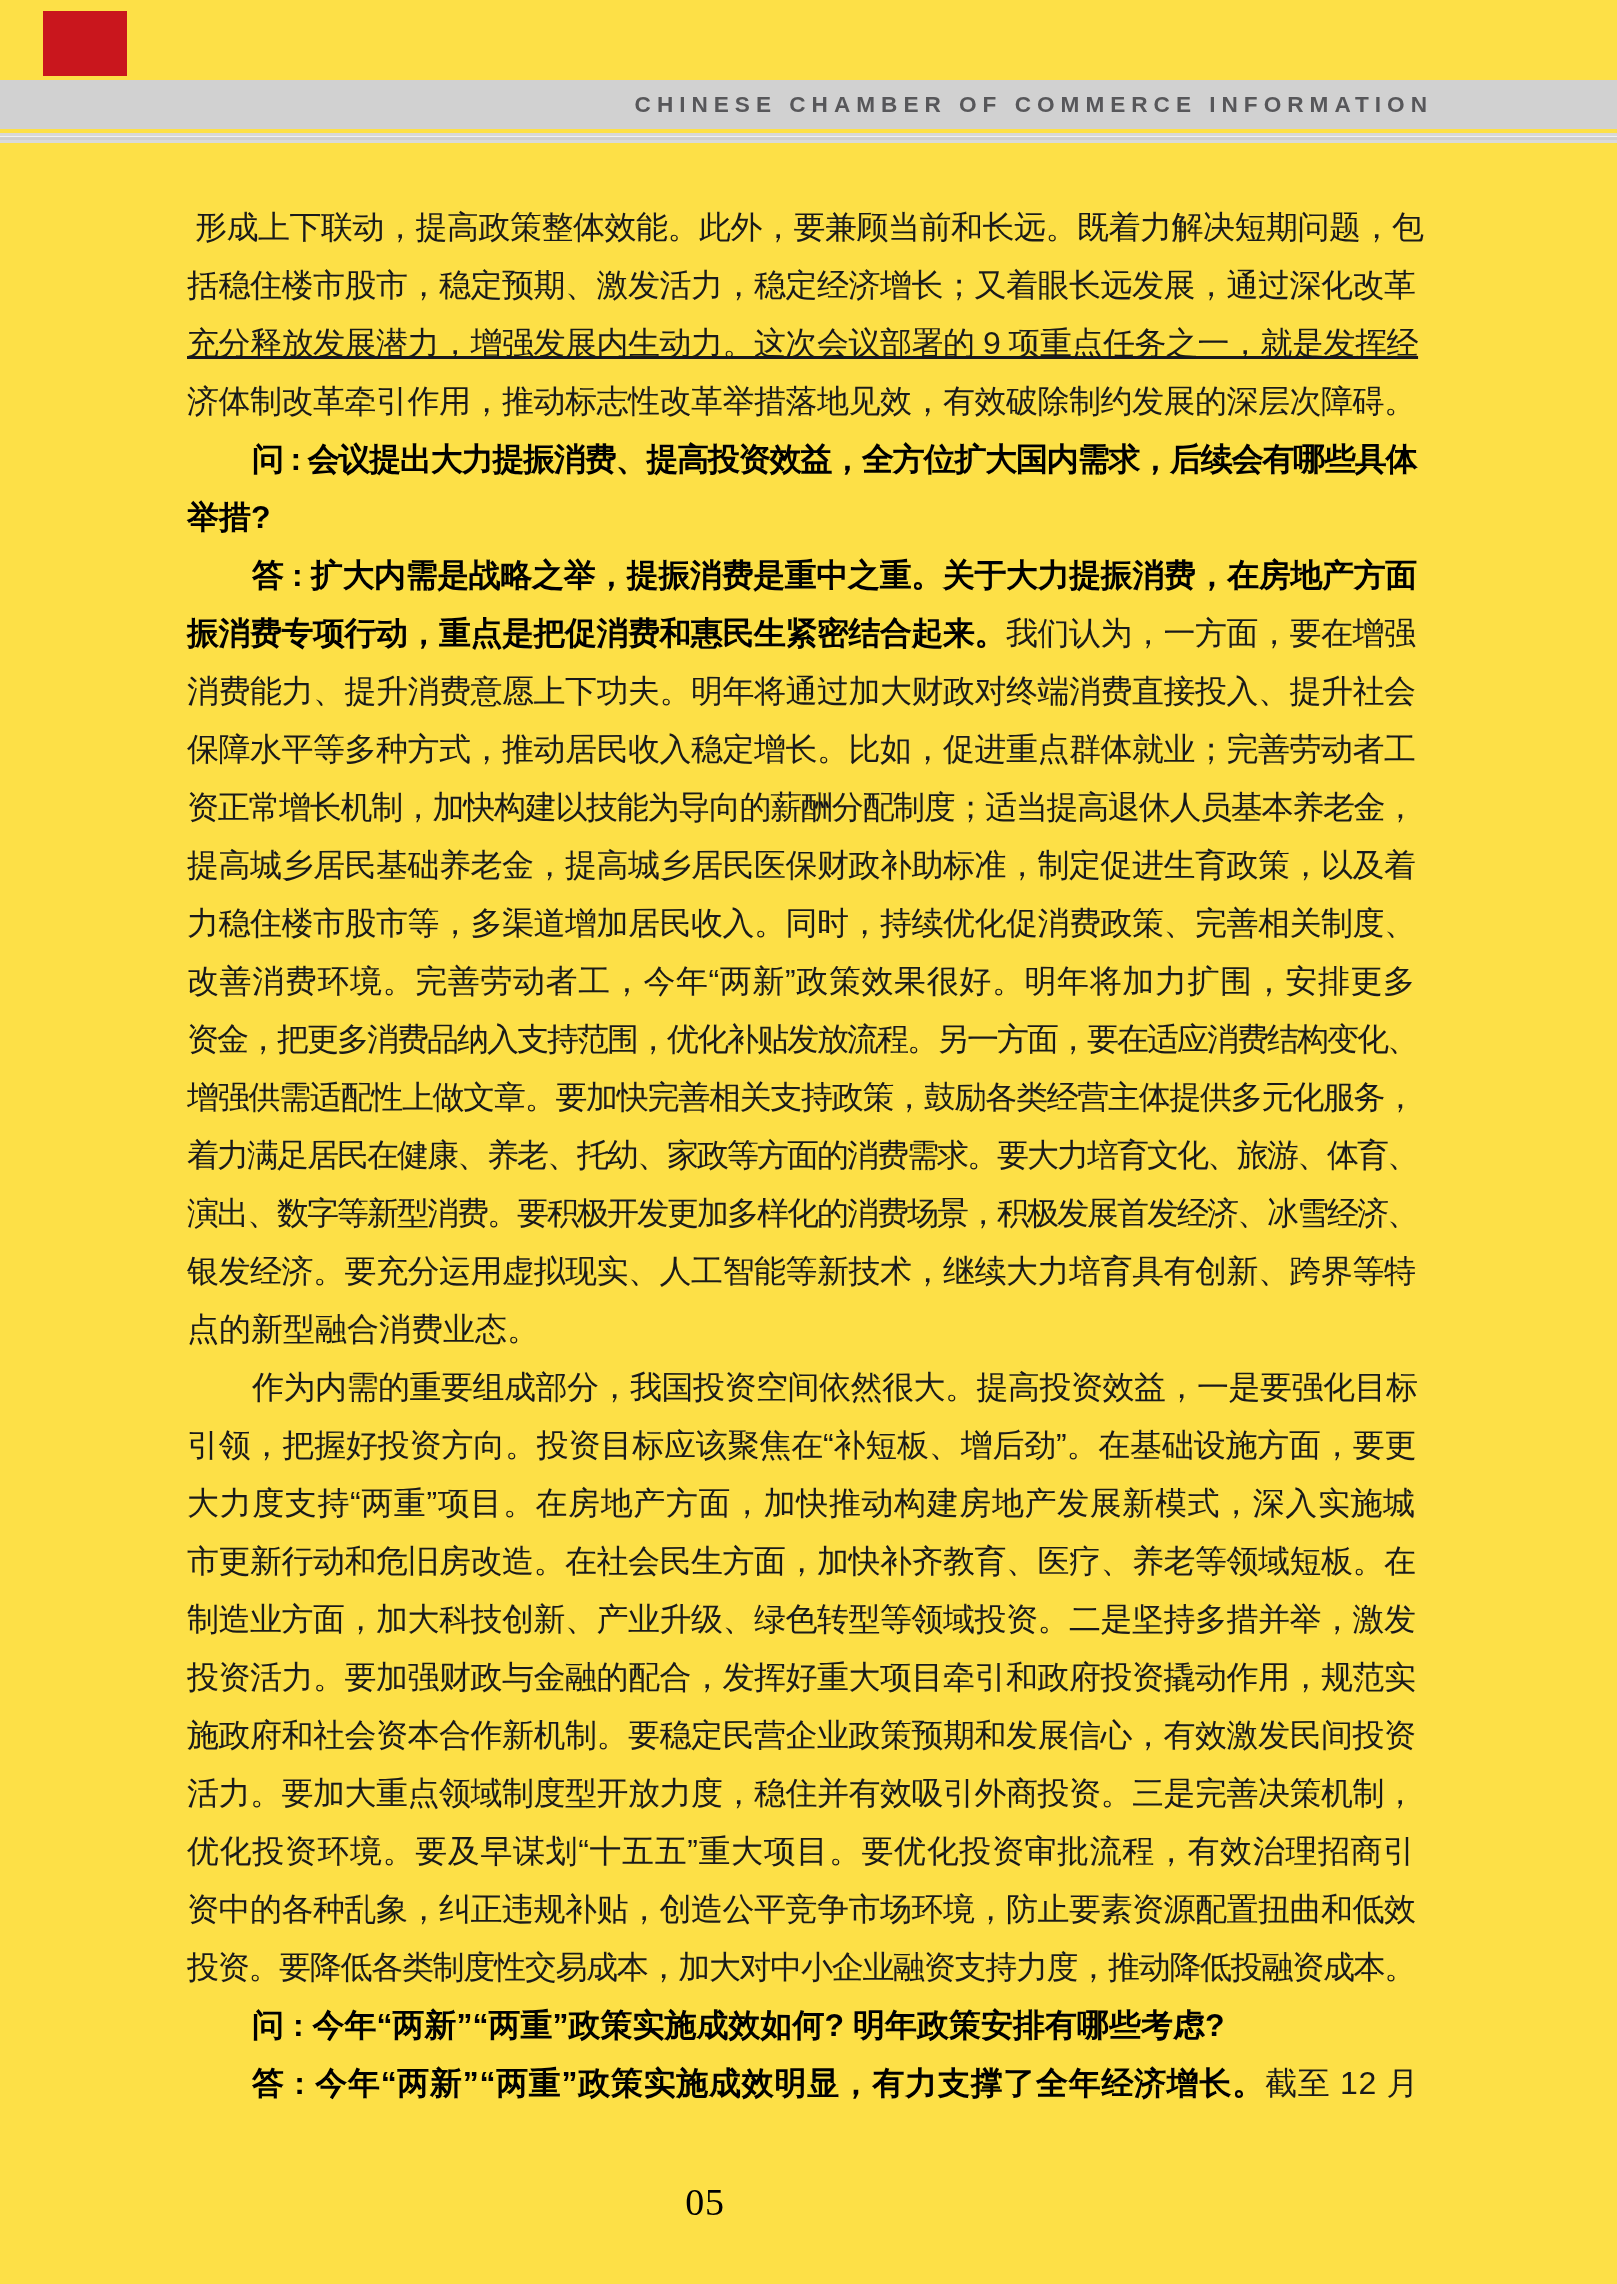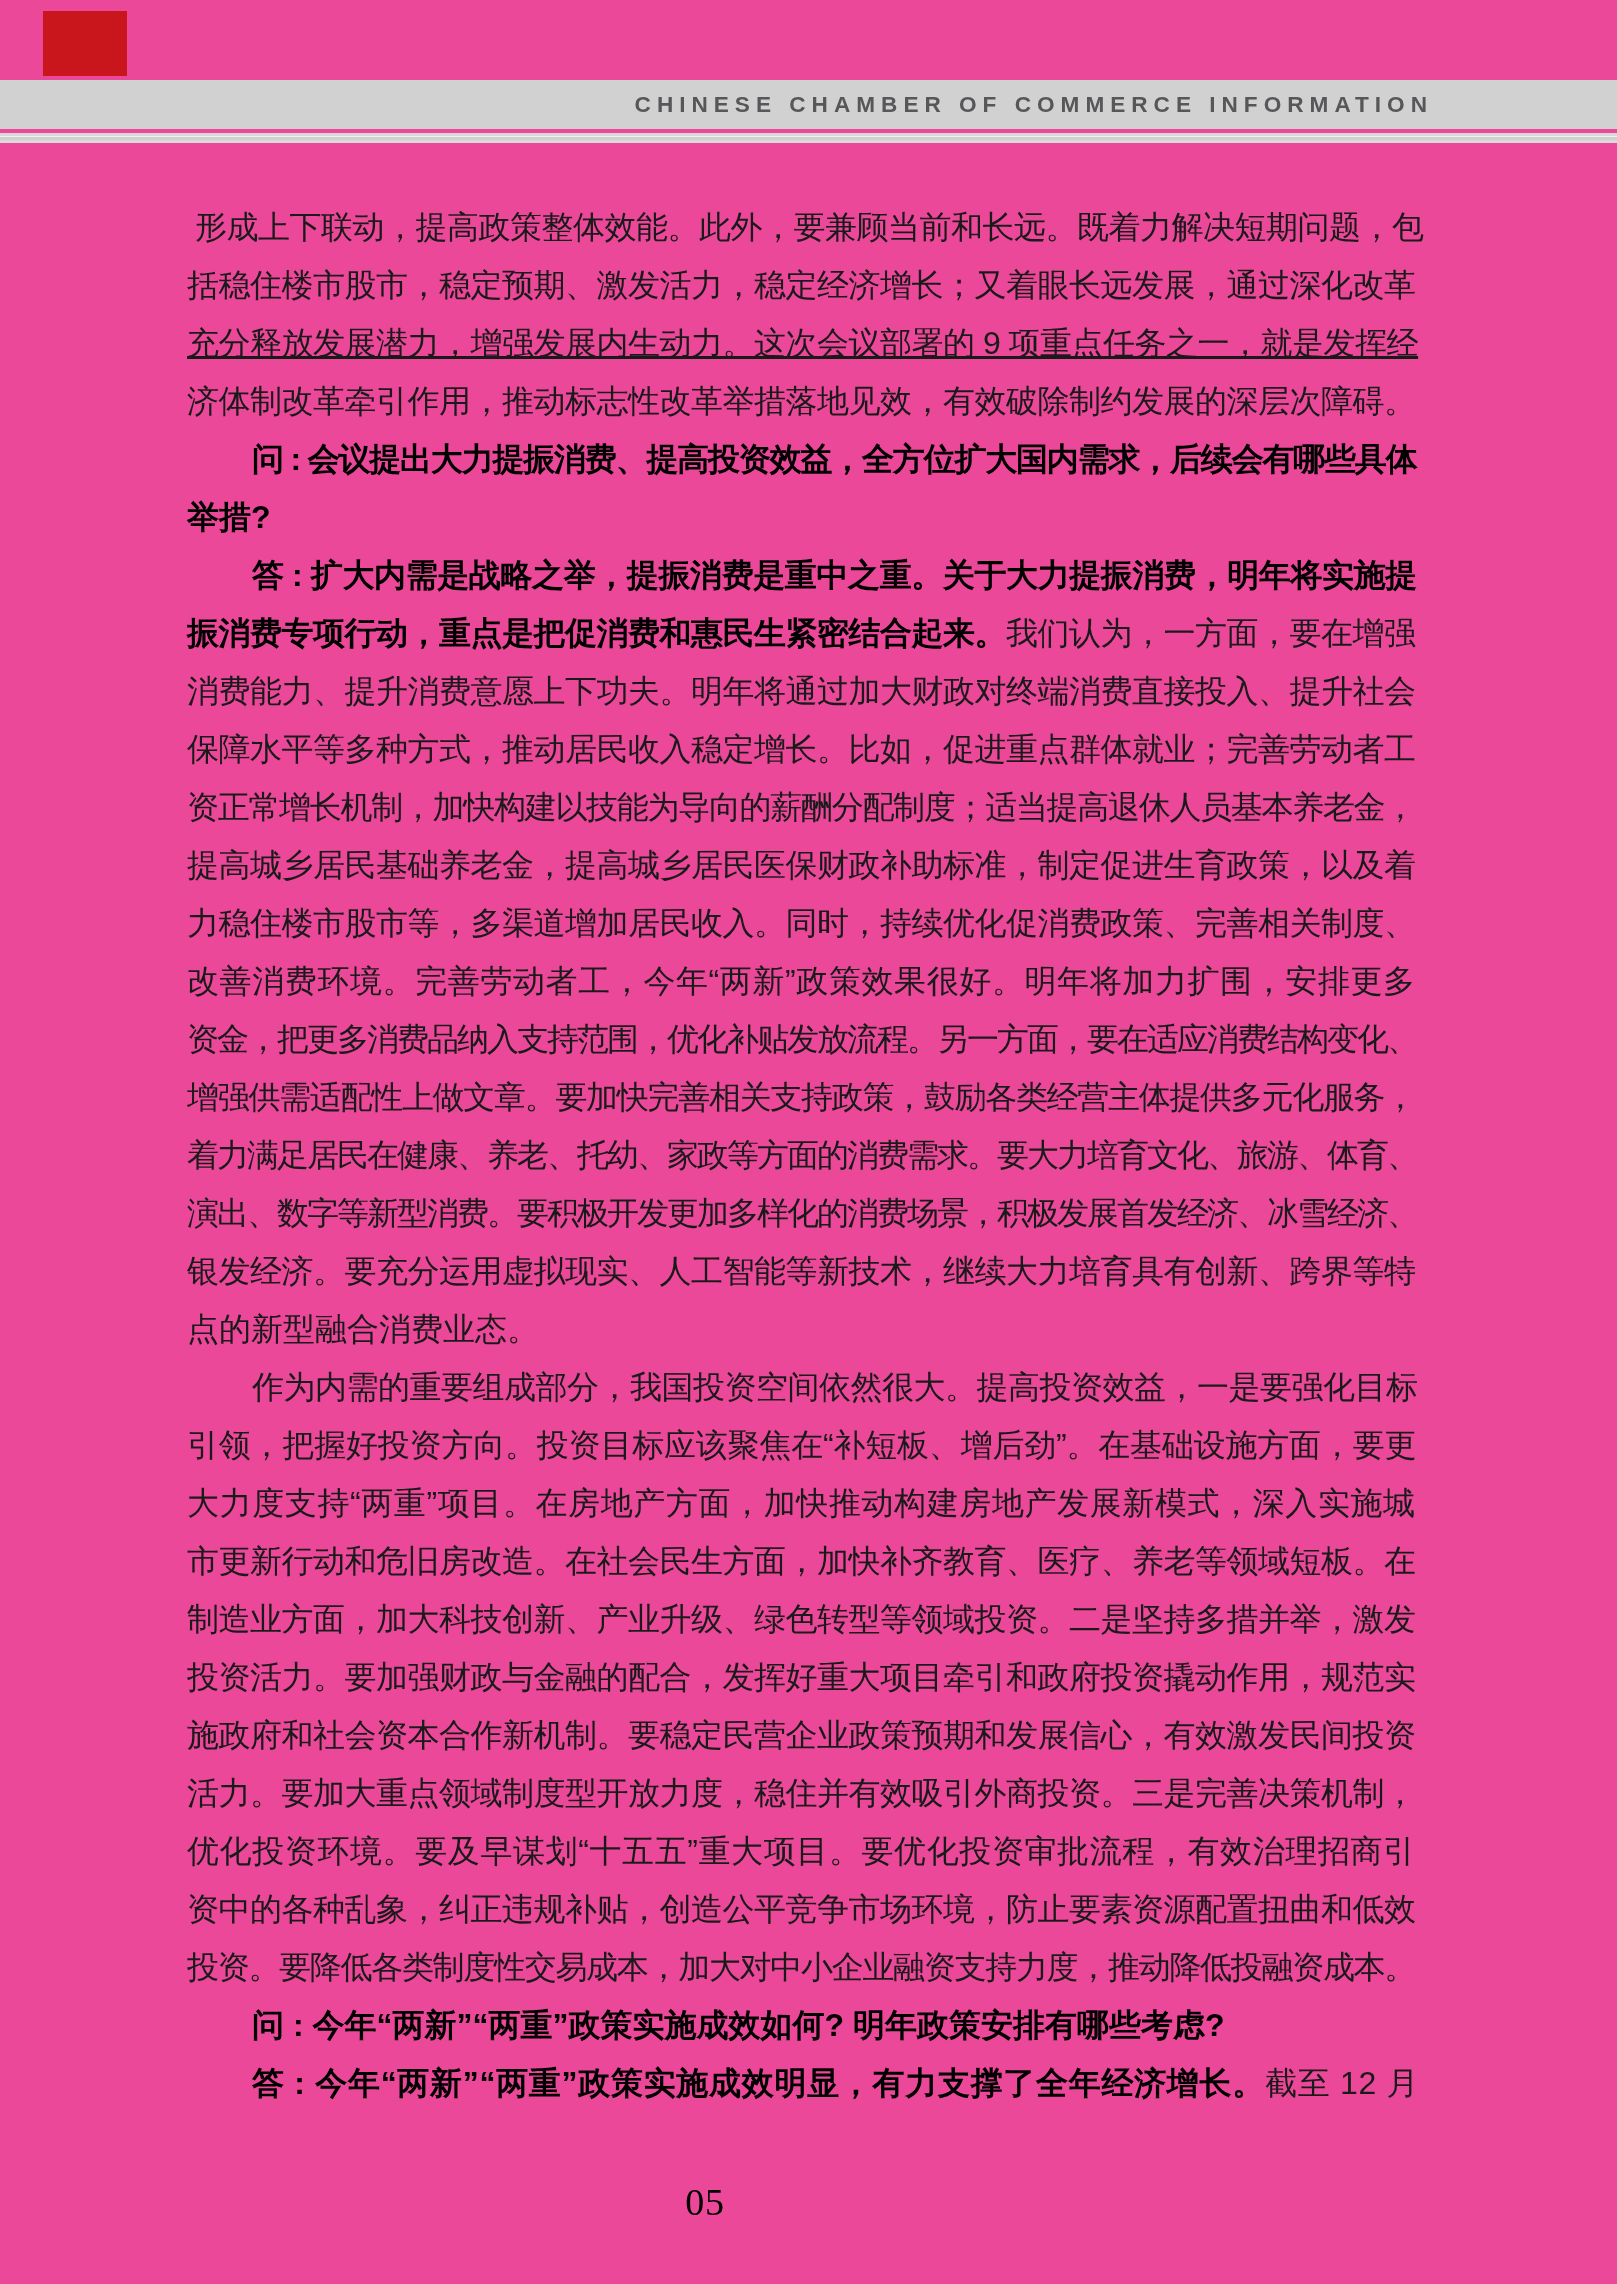--- a/index.html
+++ b/index.html
@@ -1,19 +1,19 @@
 <!DOCTYPE html>
 <html style="font-size:12px"><head>
 <meta charset="utf-8">
 <style>
   html,body{margin:0;padding:0;background:#9a9a9a;}
   #page{
     position:relative;
     width:1617px;height:2284px;
-    background:#ec4899;
+    background:#fde047;
     overflow:hidden;
     font-family:"Liberation Sans",sans-serif;
   }
   
   #corner-tab{
     position:absolute;left:43px;top:10.5px;width:84px;height:65px;
     background:#c9161d;
   }
   
   #banner{
@@ -61,21 +61,21 @@
 
   <div id="divider"></div>
 
   <div id="article">
       <div class="line fill"><span class="inner" style="letter-spacing: -0.5px; margin-left: 8px;"><span>形成上下联动，提高政策整体效能。此外，要兼顾当前和长远。既着力解决短期问题，包</span></span></div>
       <div class="line fill"><span class="inner" style="letter-spacing: -0.5px;"><span>括稳住楼市股市，稳定预期、激发活力，稳定经济增长；又着眼长远发展，通过深化改革</span></span></div>
       <div class="line fill"><span class="inner" style="letter-spacing: -0.5px; text-decoration: underline;"><span>充分释放发展潜力，增强发展内生动力。这次会议部署的 9 项重点任务之一，就是发挥经</span></span></div>
       <div class="line fill"><span class="inner" style="letter-spacing: -0.5px;"><span>济体制改革牵引作用，推动标志性改革举措落地见效，有效破除制约发展的深层次障碍。</span></span></div>
       <div class="line indent fill"><span class="inner" style="letter-spacing: -1.2px; text-align: right;"><span class="b">问 : 会议提出大力提振消费、提高投资效益，全方位扩大国内需求，后续会有哪些具体</span></span></div>
       <div class="line"><span class="inner"><span class="b">举措?</span></span></div>
-      <div class="line indent fill"><span class="inner" style="letter-spacing: -0.4px;"><span class="b">答 : 扩大内需是战略之举，提振消费是重中之重。关于大力提振消费，明年将实施提</span></span></div>
+      <div class="line indent fill"><span class="inner" style="letter-spacing: -0.4px;"><span class="b">答 : 扩大内需是战略之举，提振消费是重中之重。关于大力提振消费，在房地产方面</span></span></div>
       <div class="line fill"><span class="inner" style="letter-spacing: -0.5px;"><span class="b">振消费专项行动，重点是把促消费和惠民生紧密结合起来。</span><span>我们认为，一方面，要在增强</span></span></div>
       <div class="line fill"><span class="inner" style="letter-spacing: -0.5px;"><span>消费能力、提升消费意愿上下功夫。明年将通过加大财政对终端消费直接投入、提升社会</span></span></div>
       <div class="line fill"><span class="inner" style="letter-spacing: -0.5px;"><span>保障水平等多种方式，推动居民收入稳定增长。比如，促进重点群体就业；完善劳动者工</span></span></div>
       <div class="line fill"><span class="inner" style="letter-spacing: -1.3px;"><span>资正常增长机制，加快构建以技能为导向的薪酬分配制度；适当提高退休人员基本养老金，</span></span></div>
       <div class="line fill"><span class="inner" style="letter-spacing: -0.5px;"><span>提高城乡居民基础养老金，提高城乡居民医保财政补助标准，制定促进生育政策，以及着</span></span></div>
       <div class="line fill"><span class="inner" style="letter-spacing: -0.5px;"><span>力稳住楼市股市等，多渠道增加居民收入。同时，持续优化促消费政策、完善相关制度、</span></span></div>
       <div class="line fill"><span class="inner" style="letter-spacing: 0.6px;"><span>改善消费环境。完善劳动者工，今年“两新”政策效果很好。明年将加力扩围，安排更多</span></span></div>
       <div class="line fill"><span class="inner" style="letter-spacing: -2px;"><span>资金，把更多消费品纳入支持范围，优化补贴发放流程。另一方面，要在适应消费结构变化、</span></span></div>
       <div class="line fill"><span class="inner" style="letter-spacing: -1.3px;"><span>增强供需适配性上做文章。要加快完善相关支持政策，鼓励各类经营主体提供多元化服务，</span></span></div>
       <div class="line fill"><span class="inner" style="letter-spacing: -2px; text-align: right;"><span>着力满足居民在健康、养老、托幼、家政等方面的消费需求。要大力培育文化、旅游、体育、</span></span></div>

